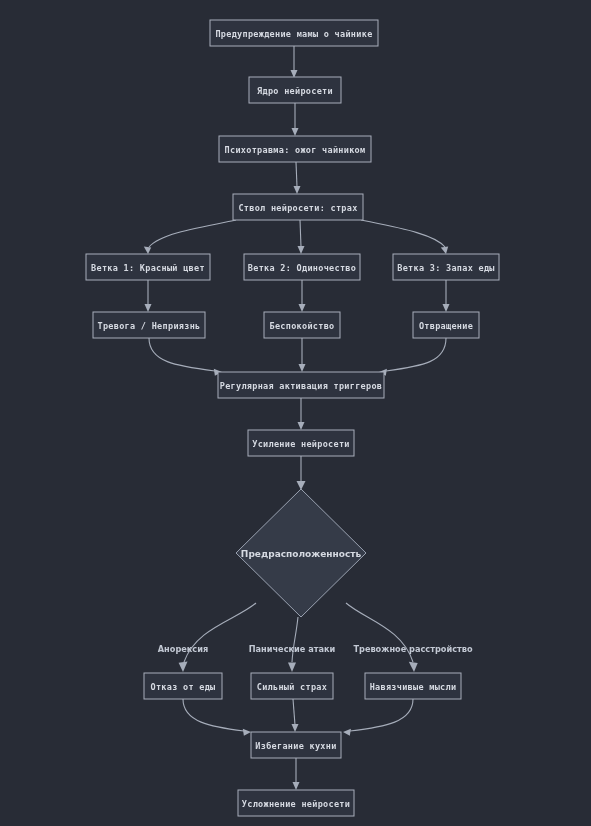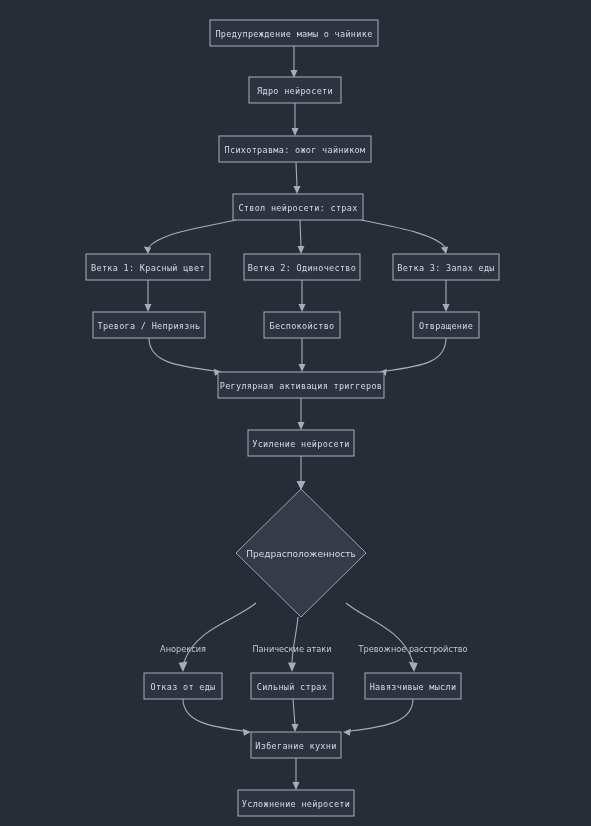--- a/index.html
+++ b/index.html
@@ -12,20 +12,21 @@
     width: 591px;
     height: 826px;
     overflow: hidden;
     font-family: "DejaVu Sans Mono", "Liberation Mono", monospace;
   }
   #diagram-root {
     position: relative;
     width: 591px;
     height: 826px;
     background: #282c36;
+    font-weight: bold;
   }
   svg#flowchart {
     display: block;
     width: 591px;
     height: 826px;
   }
   .edge-path {
     fill: none;
     stroke: #a6adba;
     stroke-width: 1.1px;

